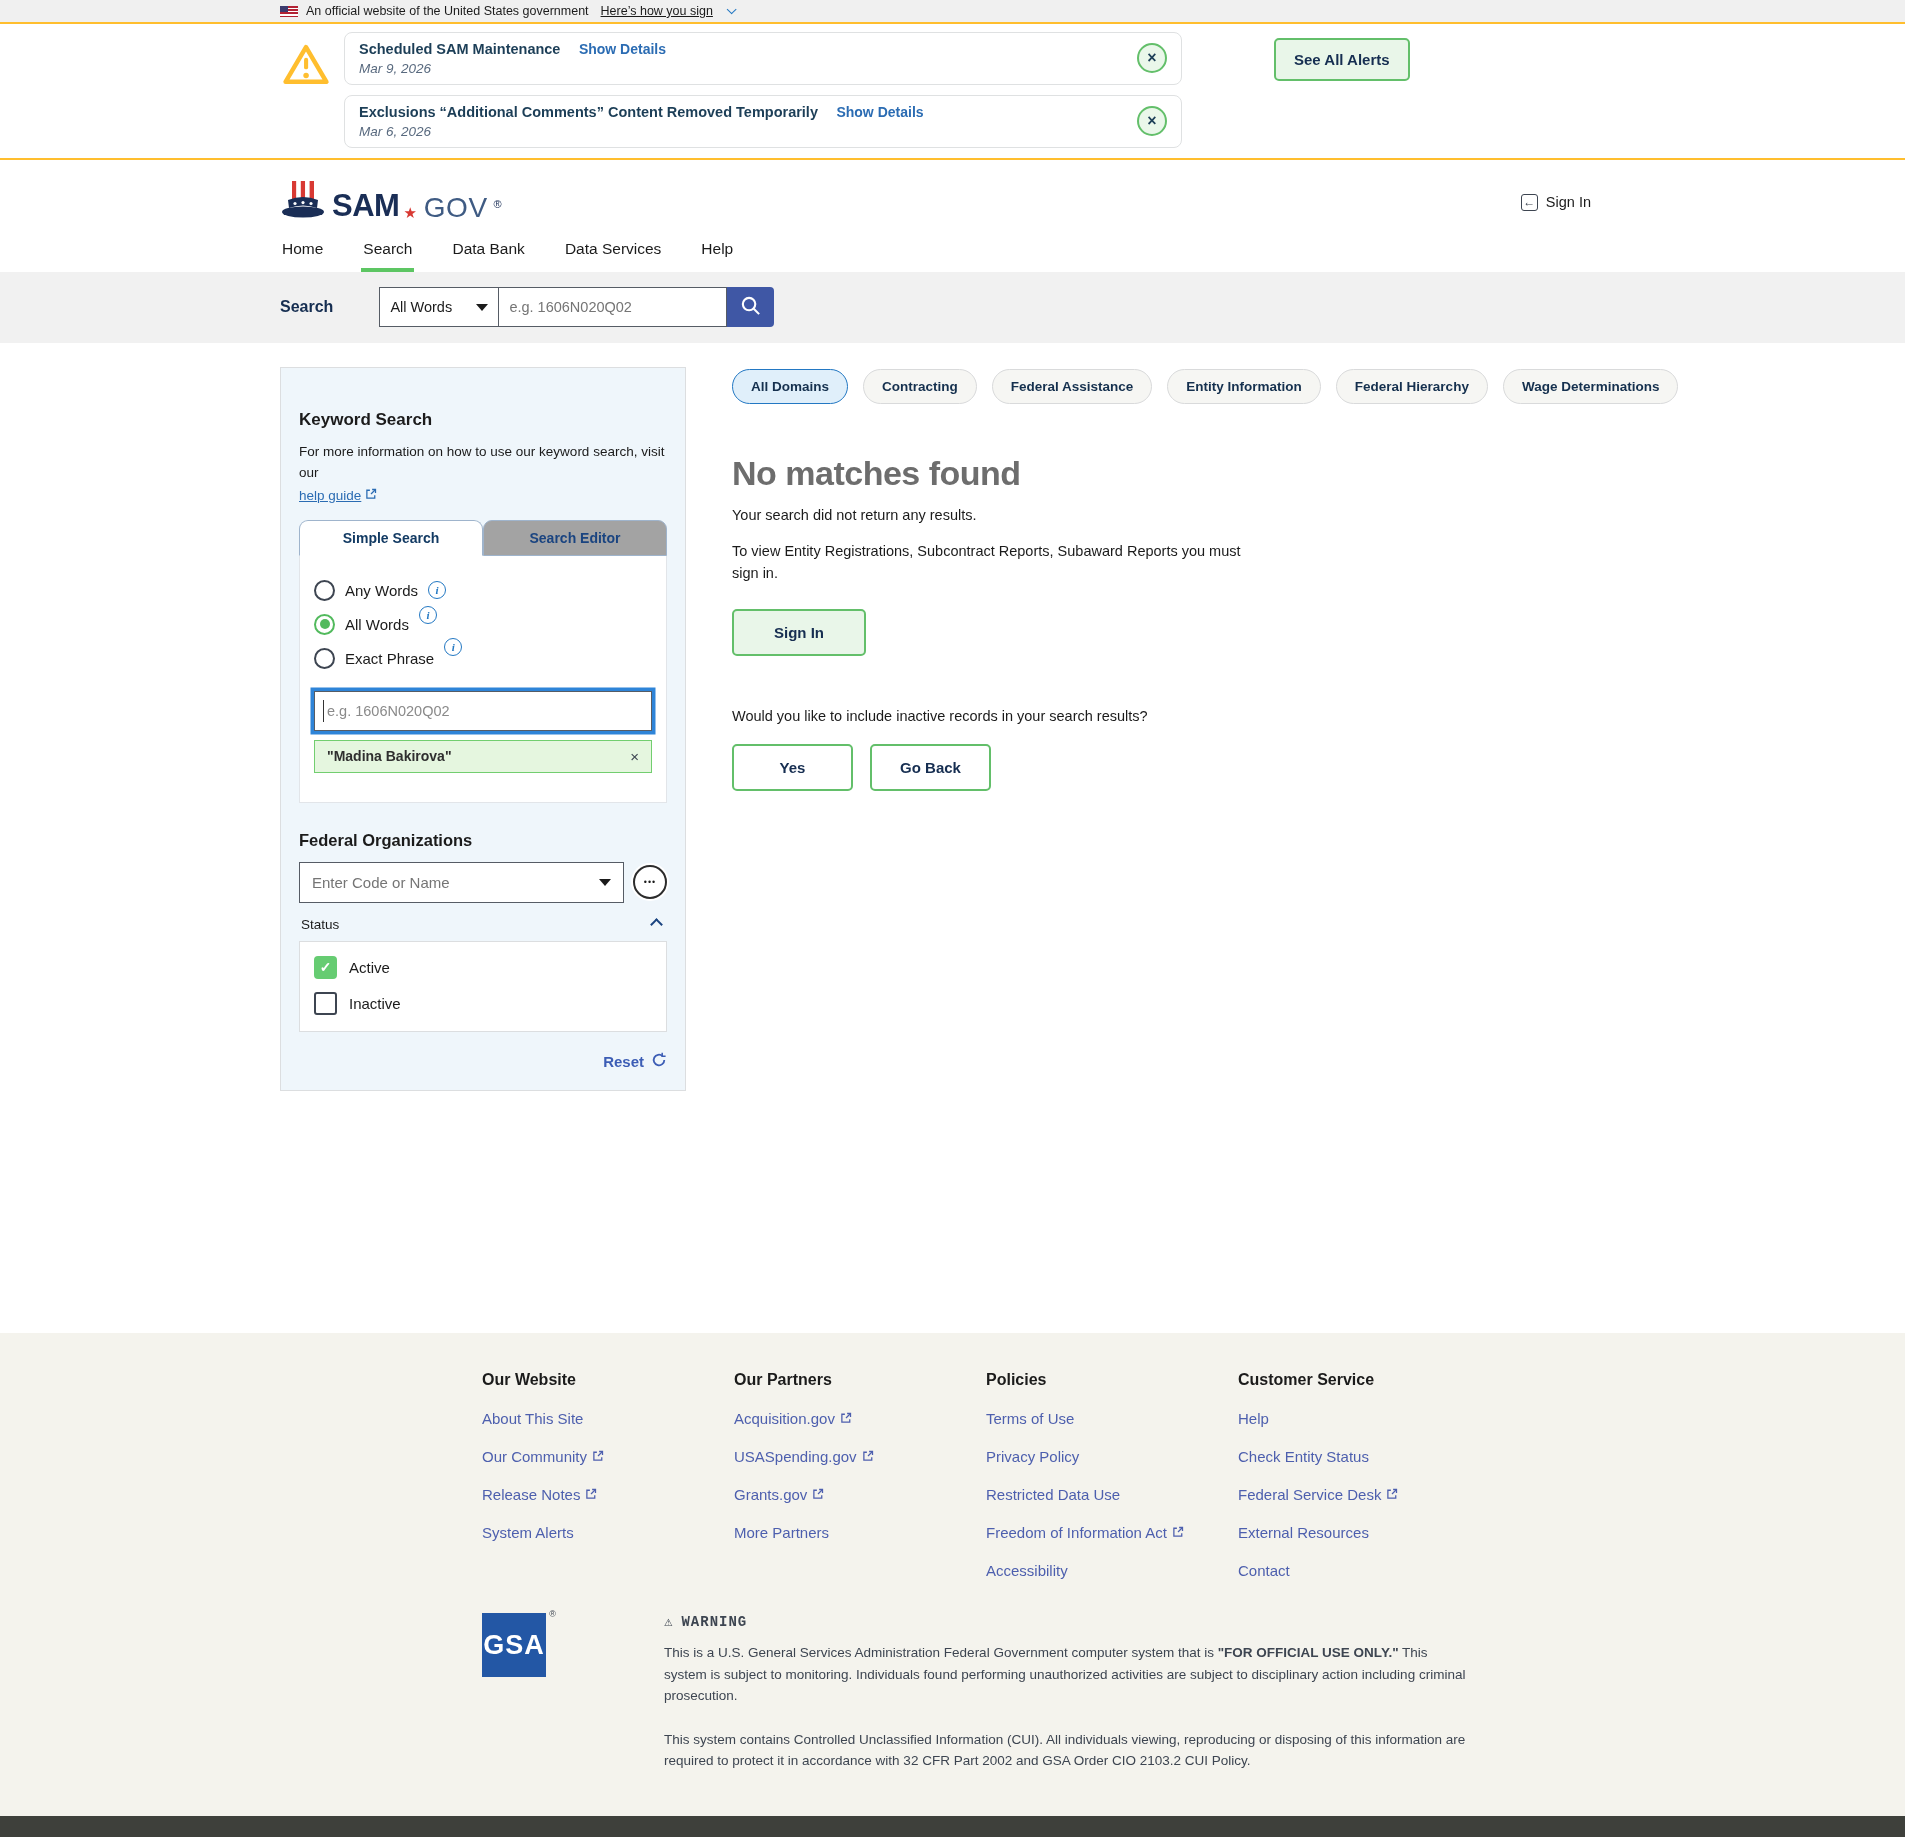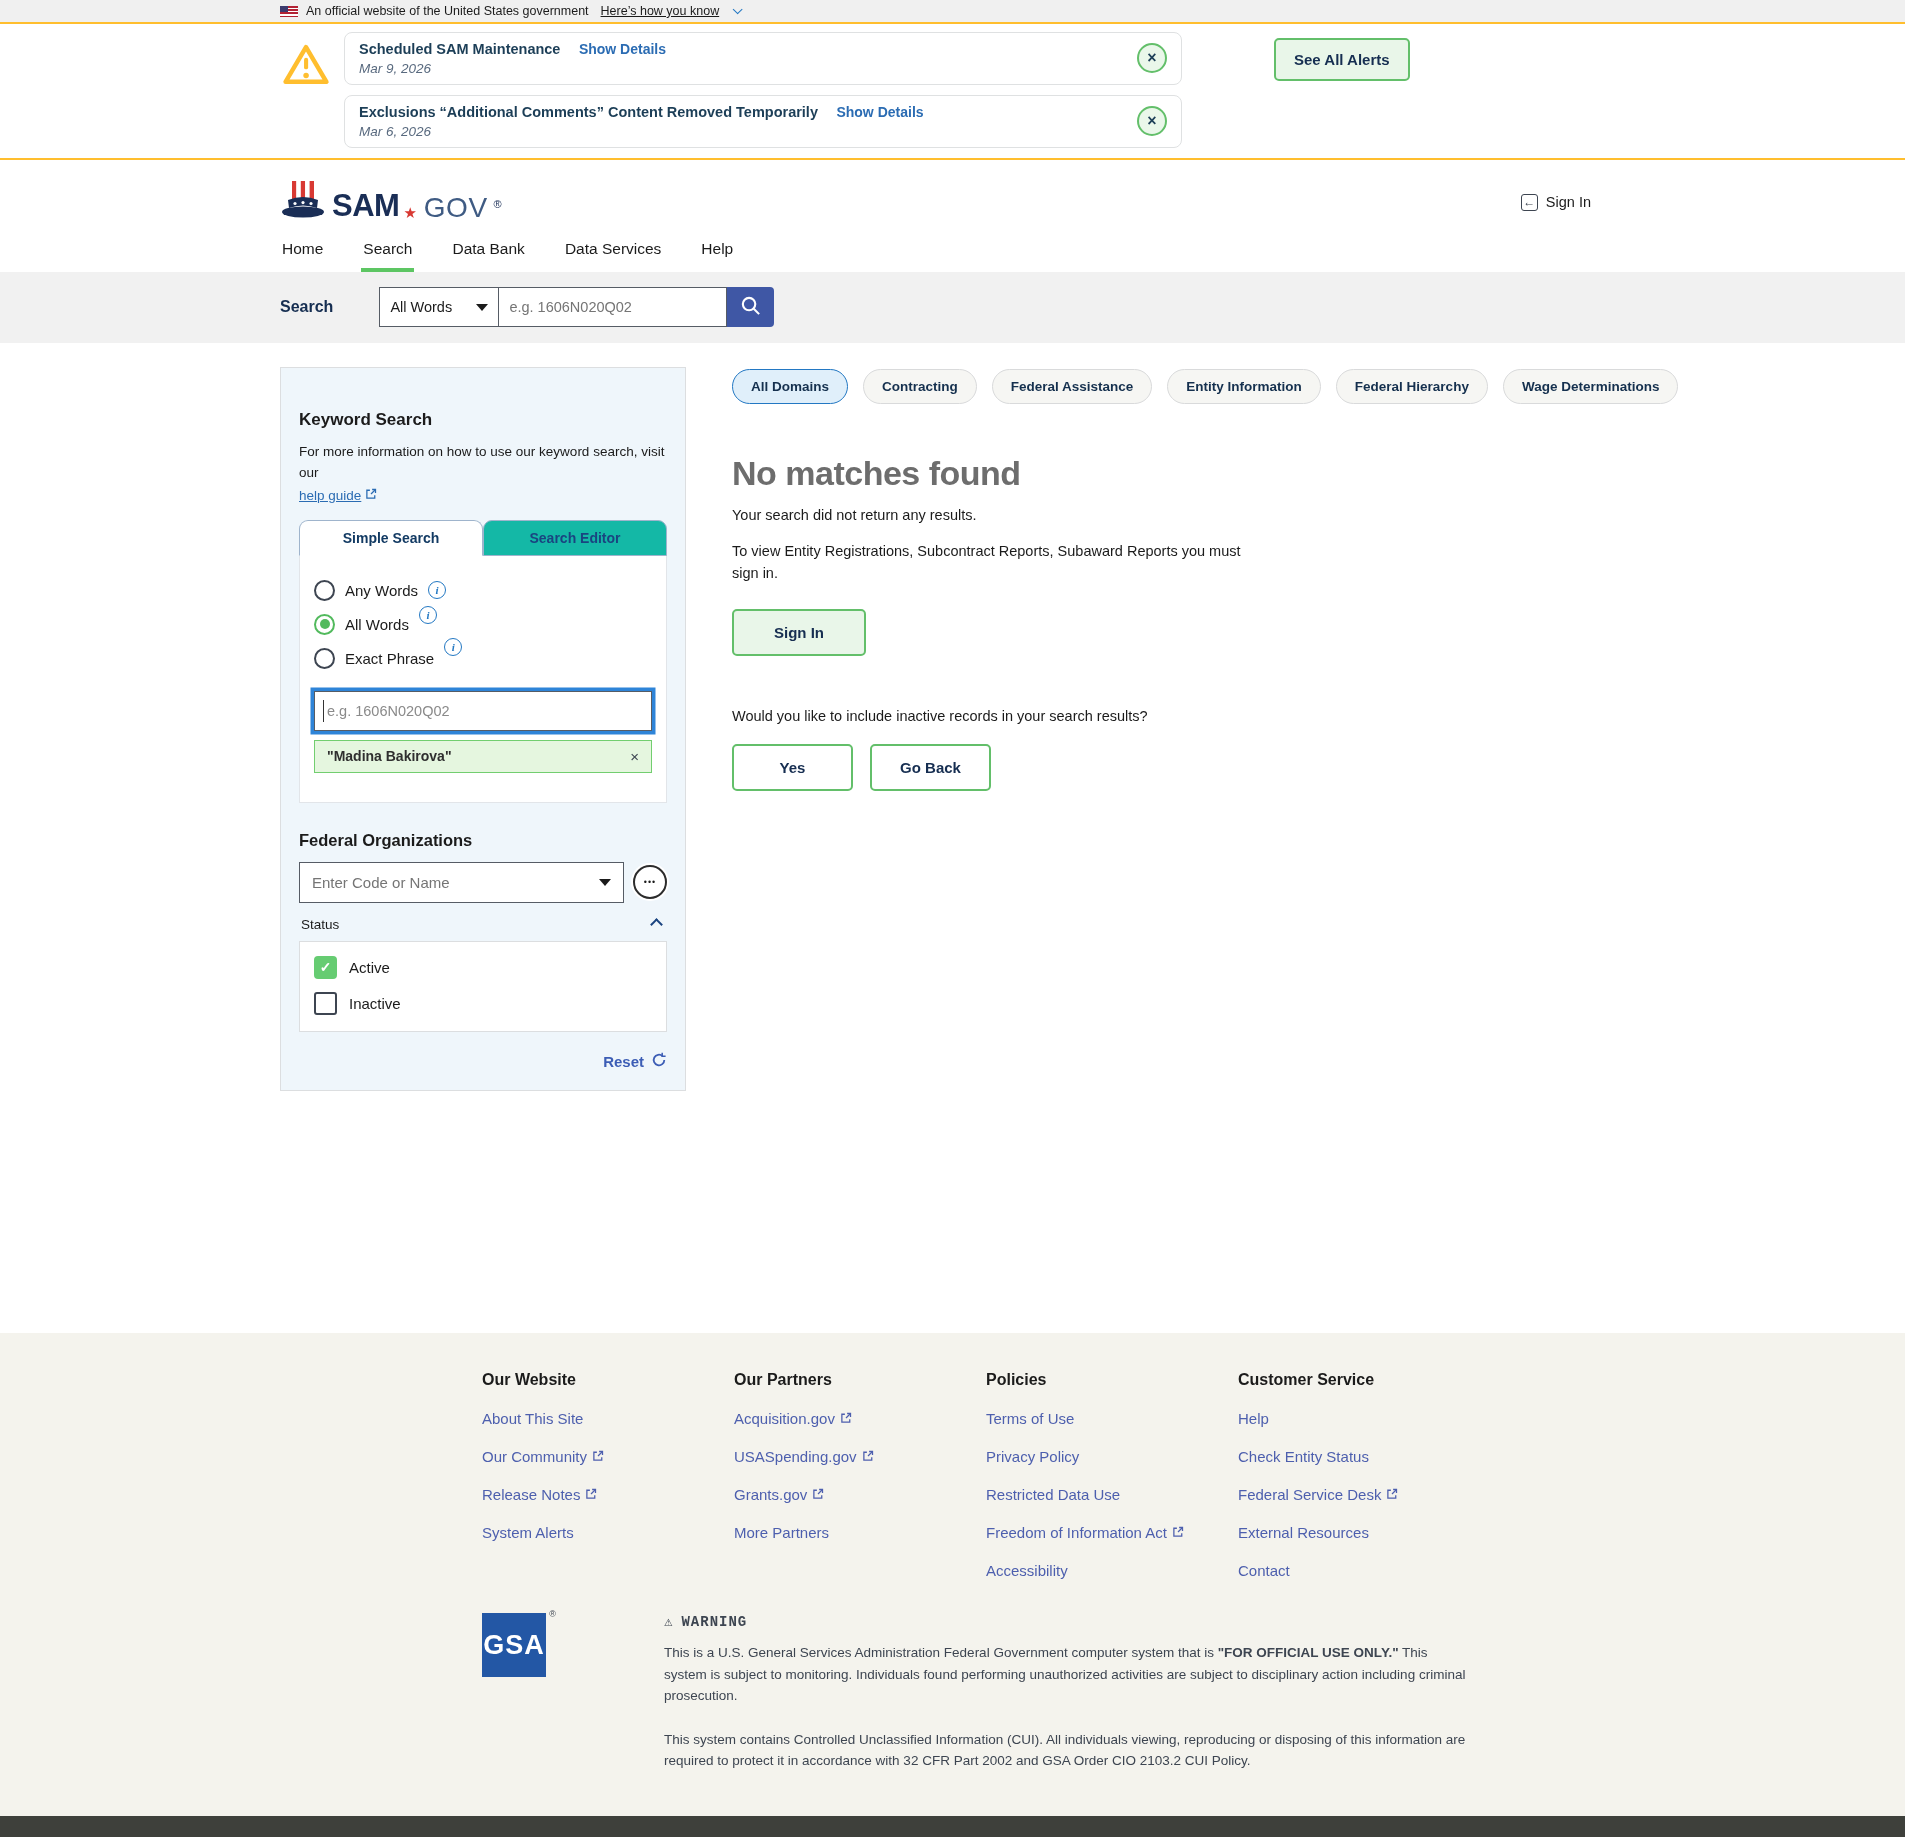--- a/index.html
+++ b/index.html
@@ -76,21 +76,21 @@
                   font-size:18px; font-weight:bold; cursor:pointer; }
   .filter-body { padding:16px 18px 18px; }
   .kw-heading { font-size:17px; font-weight:bold; margin-top:26px; }
   .kw-info { font-size:13.5px; line-height:1.55; margin-top:12px; }
   .help-link { color:#2b6cb3; text-decoration:underline; cursor:pointer; display:inline-flex; align-items:center; gap:4px; margin-top:4px; font-size:13.5px; }
   .ext-icon { display:inline-block; }
   .tabs { display:flex; margin-top:16px; }
   .tab { flex:1; height:36px; display:flex; align-items:center; justify-content:center; font-size:14px;
          font-weight:bold; color:#1a4480; border:1px solid #9fb4cc; border-radius:9px 9px 0 0; cursor:pointer; }
   .tab.active { background:#fff; border-bottom:1px solid #fff; color:#123a63; }
-  .tab.inactive { background:#14b8a6; }
+  .tab.inactive { background:#a3a3a3; }
   .kw-card { background:#fff; border:1px solid #e2e5e9; border-top:none; padding:24px 14px 29px; }
   .radio-row { display:flex; align-items:center; gap:10px; margin-bottom:13px; }
   .radio { width:21px; height:21px; border-radius:50%; border:2px solid #3d4551; background:#fff; flex:0 0 auto; position:relative; cursor:pointer; }
   .radio.checked { border-color:#52ba5d; }
   .radio.checked::after { content:""; position:absolute; left:3.5px; top:3.5px; width:10px; height:10px;
                           border-radius:50%; background:#52ba5d; }
   .radio-label { font-size:15px; }
   .info-icon { width:18px; height:18px; border:1.5px solid #2378c3; border-radius:50%; color:#2378c3;
                font-size:11px; font-style:italic; font-weight:bold; font-family:"Liberation Serif", serif;
                display:flex; align-items:center; justify-content:center; cursor:pointer; }
@@ -161,21 +161,21 @@
   .warning-p + .warning-p { margin-top:22px; }
   .footer-dark { background:#3e403b; padding:26px 0 56px; color:#fff; }
 </style>
 </head>
 <body>
 
 <div class="gov-banner">
   <div class="container">
     <span class="flag"></span>
     <span>An official website of the United States government</span>
-    <span class="banner-link">Here’s how you know</span>
+    <span class="banner-link">Here’s how you sign</span>
     <span class="chev-down-sm"></span>
   </div>
 </div>
 
 <div class="alerts-bar">
   <div class="container">
     <div class="alert-tri">
       <svg width="48" height="44" viewBox="0 0 54 48">
         <path d="M27 5 L50 44 H4 Z" fill="#fff" stroke="#ffbe2e" stroke-width="5" stroke-linejoin="round"></path>
         <rect x="24.8" y="17" width="4.6" height="13" rx="2.2" fill="#ffbe2e"></rect>

